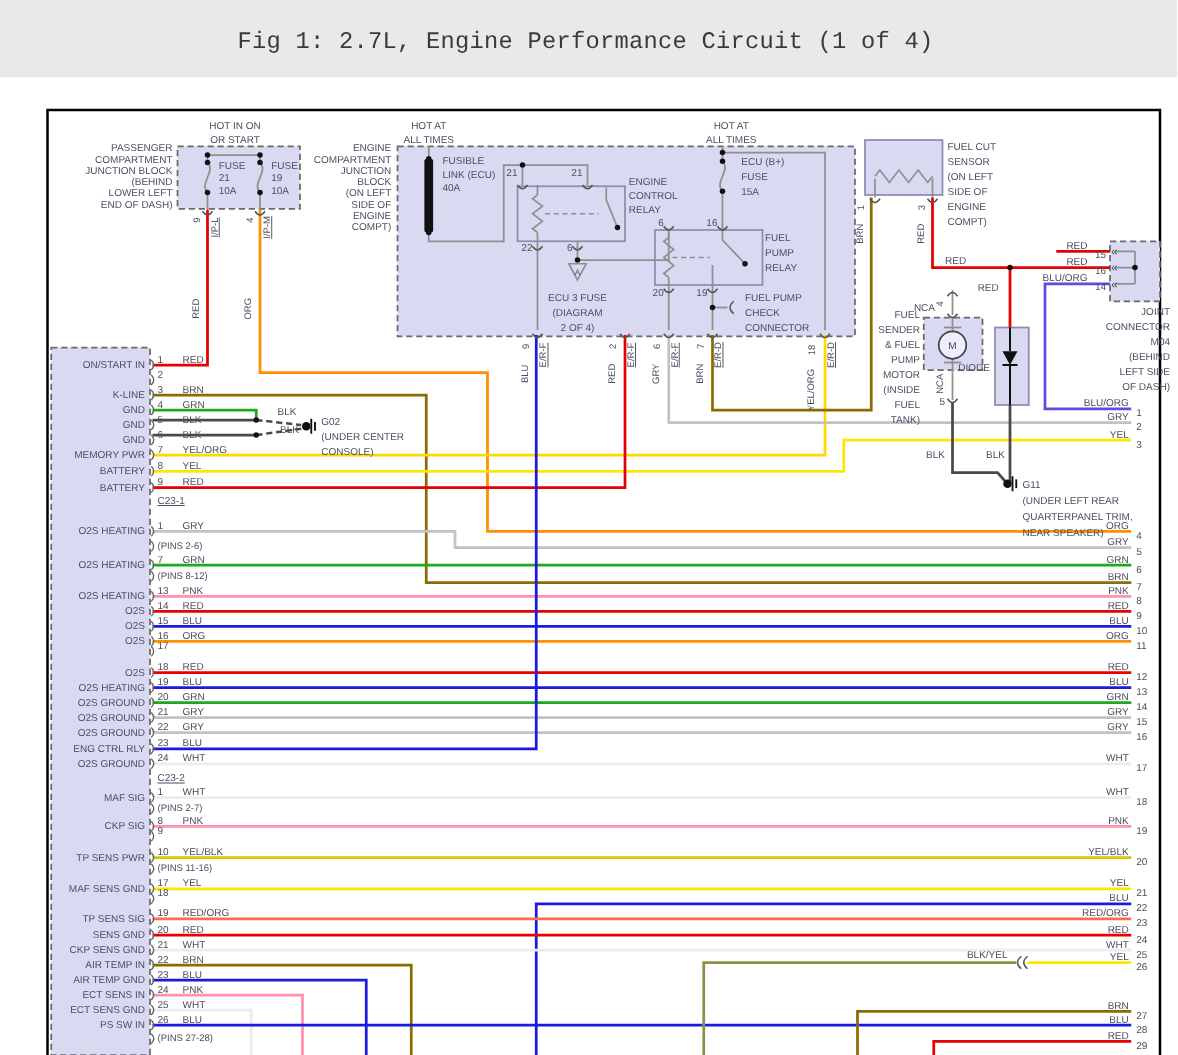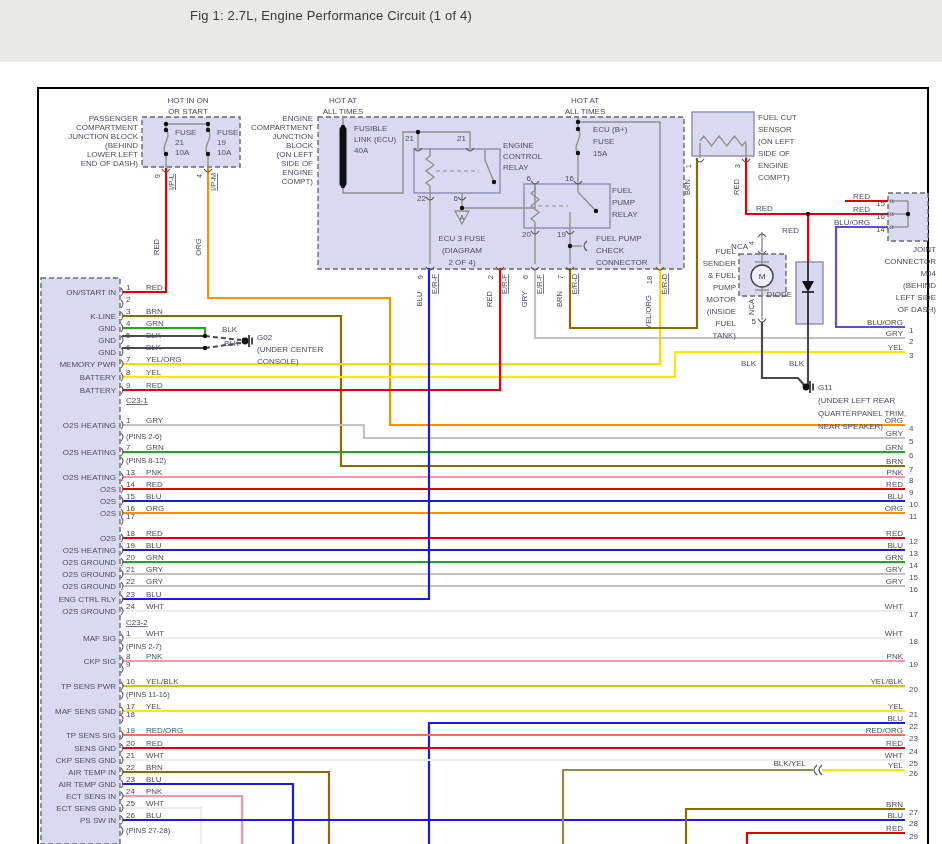--- a/index.html
+++ b/index.html
@@ -1,20 +1,20 @@
 <!DOCTYPE html>
 <html><head>
 <meta charset="utf-8">
 <style>
   html,body{margin:0;padding:0;background:#fff;}
   #stage{position:relative;width:942px;height:844px;background:#ffffff;overflow:hidden;
          font-family:"Liberation Sans", sans-serif;}
   #titlebar{position:absolute;left:0;top:0;width:942px;height:62px;background:#e9e9e7;}
-  #pagetitle{position:absolute;left:190px;top:8px;font-size:13px;color:#3a3a3a;
-             font-family:Liberation Sans, sans-serif;letter-spacing:.2px;}
+  #pagetitle{position:absolute;left:190px;top:22px;font-size:19px;color:#3a3a3a;
+             font-family:Liberation Mono, monospace;letter-spacing:.2px;}
   svg text{font-family:"Liberation Sans", sans-serif;}
 </style>
 </head>
 <body>
 
 <div id="stage">
   <div id="titlebar"></div>
   <div id="pagetitle">Fig 1: 2.7L, Engine Performance Circuit (1 of 4)</div>
   <svg id="dia" width="942" height="844" viewBox="0 0 942 844" style="position:absolute;left:0;top:0">
       <rect x="38" y="88" width="890" height="760" fill="none" stroke="#000000" stroke-width="2"></rect>

